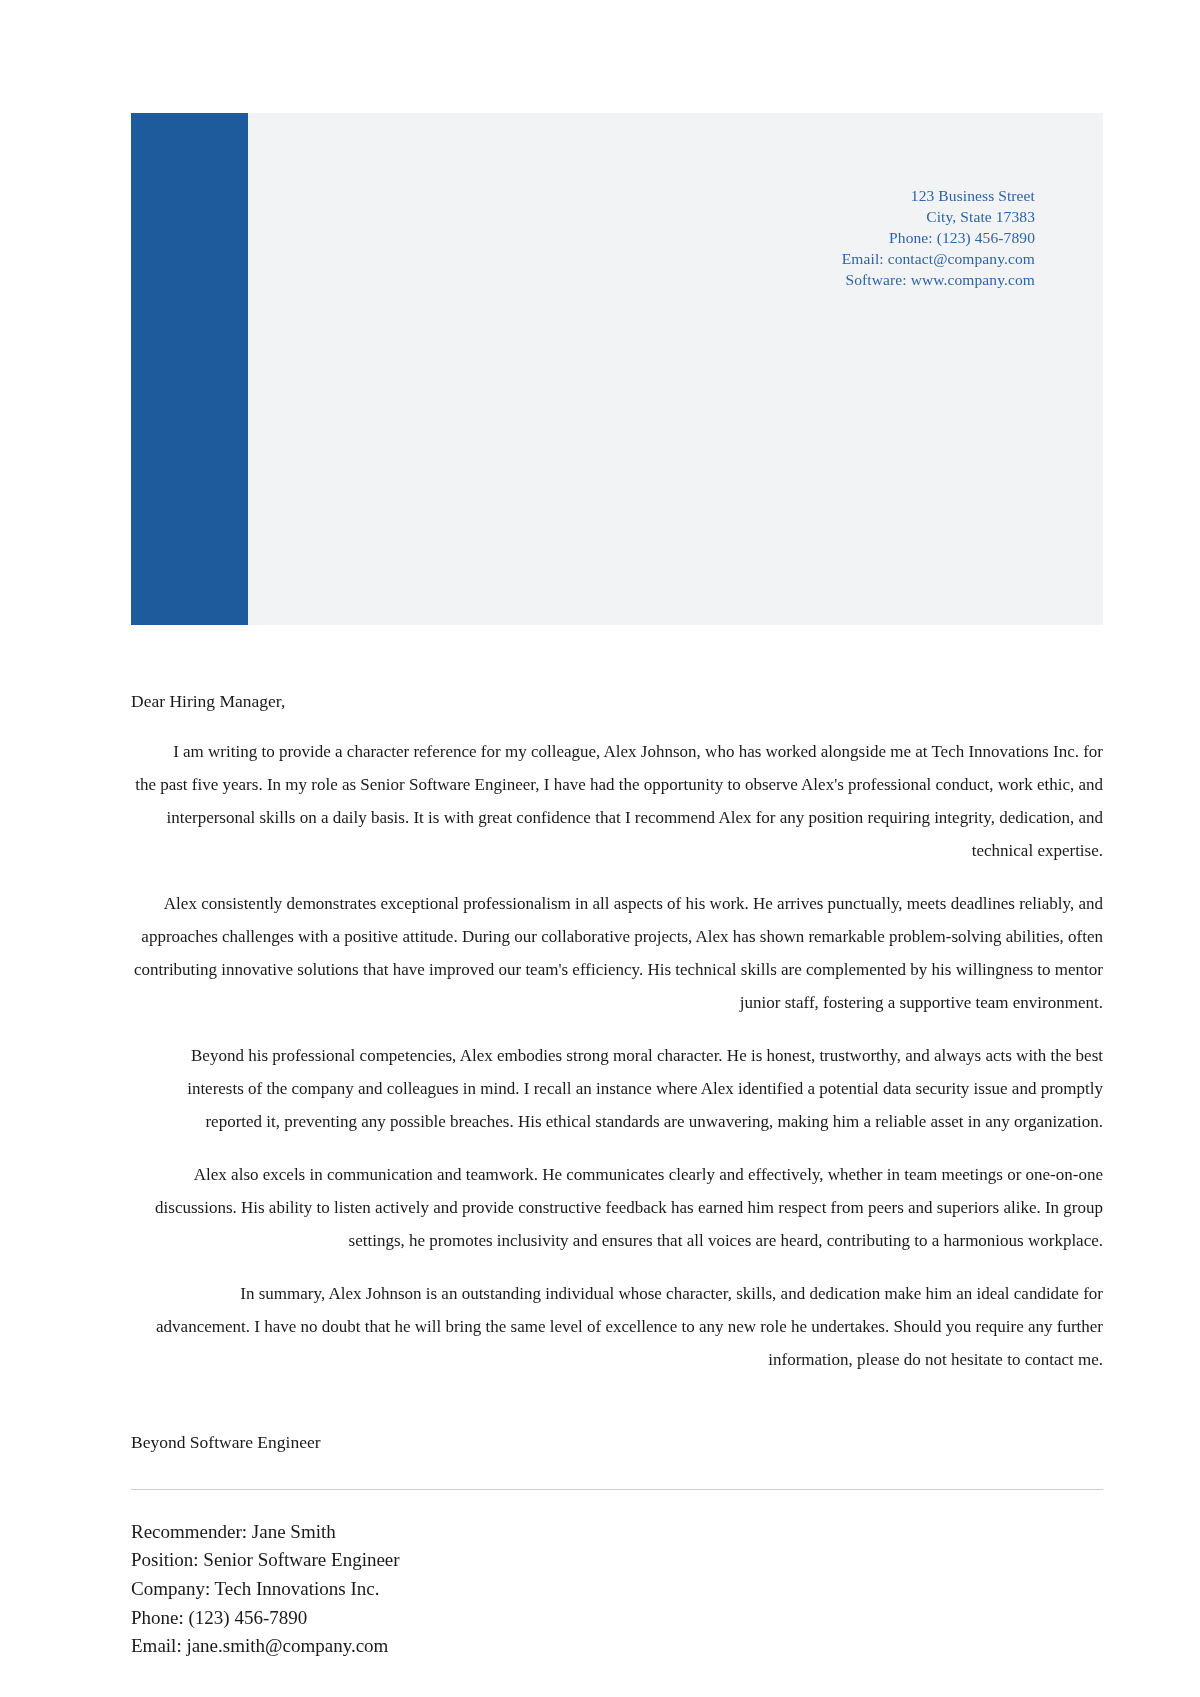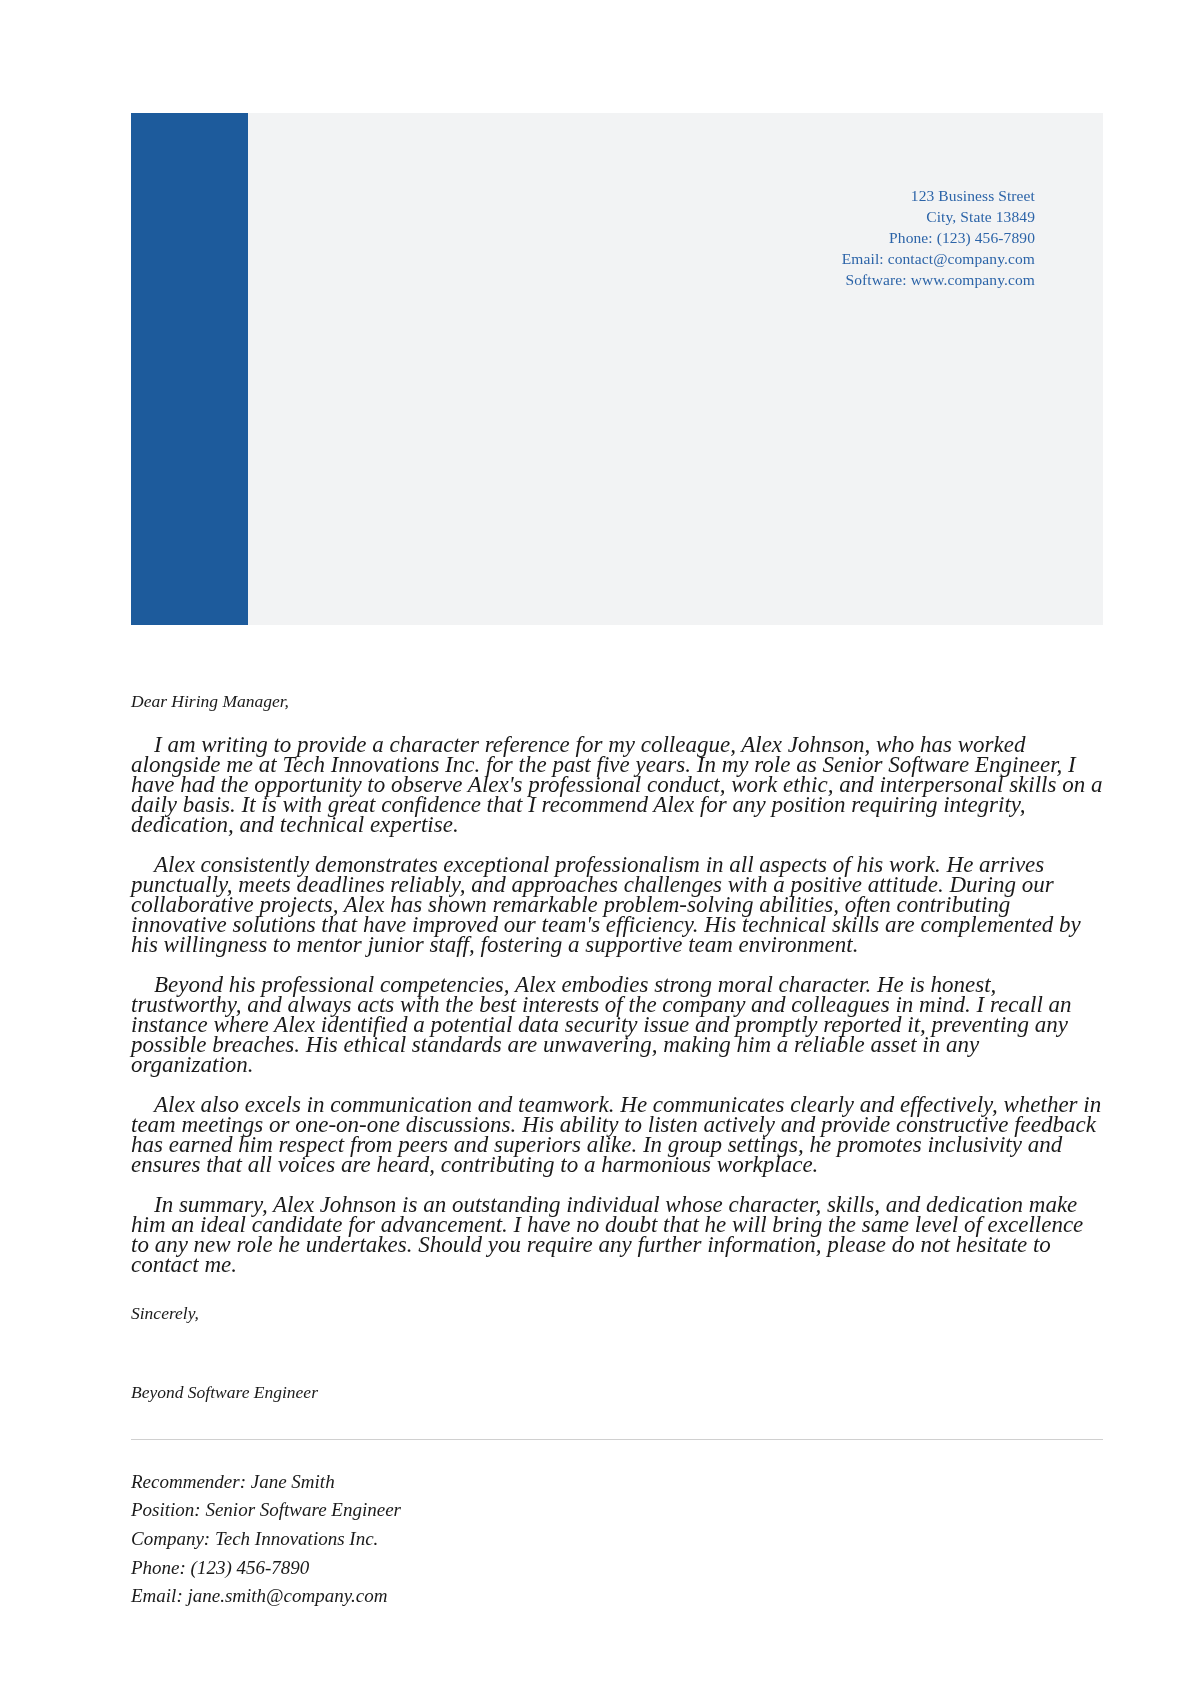--- a/index.html
+++ b/index.html
@@ -68,35 +68,34 @@
     white-space: nowrap;
   }
 
   
   .letter {
     position: absolute;
     left: 115px;
     top: 688px;
     width: 972px;
     box-sizing: border-box;
-    font-style: italic;
   }
 
   .salutation {
     font-size: 17.5px;
     line-height: 26px;
     margin: 0 0 21px 0;
   }
 
   .body-paragraph {
-    font-size: 23px;
-    line-height: 20px;
+    font-size: 17px;
+    line-height: 33px;
     margin: 0 0 20px 0;
     text-indent: 23px;
-    text-align: left;
+    text-align: right;
   }
 
   .closing {
     font-size: 17.5px;
     line-height: 26px;
     margin: 25px 0 0 0;
   }
 
   .signature-block {
     margin-top: 52px;
@@ -127,39 +126,38 @@
 </head>
 <body>
 
 <div class="page">
 
   <div class="letterhead">
     <div class="letterhead-accent-bar"></div>
     <div class="letterhead-body">
       <div class="contact-block">
         <span class="contact-line">123 Business Street</span>
-        <span class="contact-line">City, State 13849</span>
+        <span class="contact-line">City, State 17383</span>
         <span class="contact-line">Phone: (123) 456-7890</span>
         <span class="contact-line">Email: contact@company.com</span>
         <span class="contact-line">Software: www.company.com</span>
       </div>
     </div>
   </div>
 
   <div class="letter">
 
     <p class="salutation">Dear Hiring Manager,</p>
 
     <p class="body-paragraph">I am writing to provide a character reference for my colleague, Alex Johnson, who has worked alongside me at Tech Innovations Inc. for the past five years. In my role as Senior Software Engineer, I have had the opportunity to observe Alex's professional conduct, work ethic, and interpersonal skills on a daily basis. It is with great confidence that I recommend Alex for any position requiring integrity, dedication, and technical expertise.</p>
     <p class="body-paragraph">Alex consistently demonstrates exceptional professionalism in all aspects of his work. He arrives punctually, meets deadlines reliably, and approaches challenges with a positive attitude. During our collaborative projects, Alex has shown remarkable problem-solving abilities, often contributing innovative solutions that have improved our team's efficiency. His technical skills are complemented by his willingness to mentor junior staff, fostering a supportive team environment.</p>
     <p class="body-paragraph">Beyond his professional competencies, Alex embodies strong moral character. He is honest, trustworthy, and always acts with the best interests of the company and colleagues in mind. I recall an instance where Alex identified a potential data security issue and promptly reported it, preventing any possible breaches. His ethical standards are unwavering, making him a reliable asset in any organization.</p>
     <p class="body-paragraph">Alex also excels in communication and teamwork. He communicates clearly and effectively, whether in team meetings or one-on-one discussions. His ability to listen actively and provide constructive feedback has earned him respect from peers and superiors alike. In group settings, he promotes inclusivity and ensures that all voices are heard, contributing to a harmonious workplace.</p>
     <p class="body-paragraph">In summary, Alex Johnson is an outstanding individual whose character, skills, and dedication make him an ideal candidate for advancement. I have no doubt that he will bring the same level of excellence to any new role he undertakes. Should you require any further information, please do not hesitate to contact me.</p>
 
-    <p class="closing">Sincerely,</p>
 
     <div class="signature-block">
       <span class="sig-line">Beyond Software Engineer</span>
     </div>
 
     <hr class="divider">
 
     <div class="details-block">
       <span class="detail-line">Recommender: Jane Smith</span>
       <span class="detail-line">Position: Senior Software Engineer</span>

